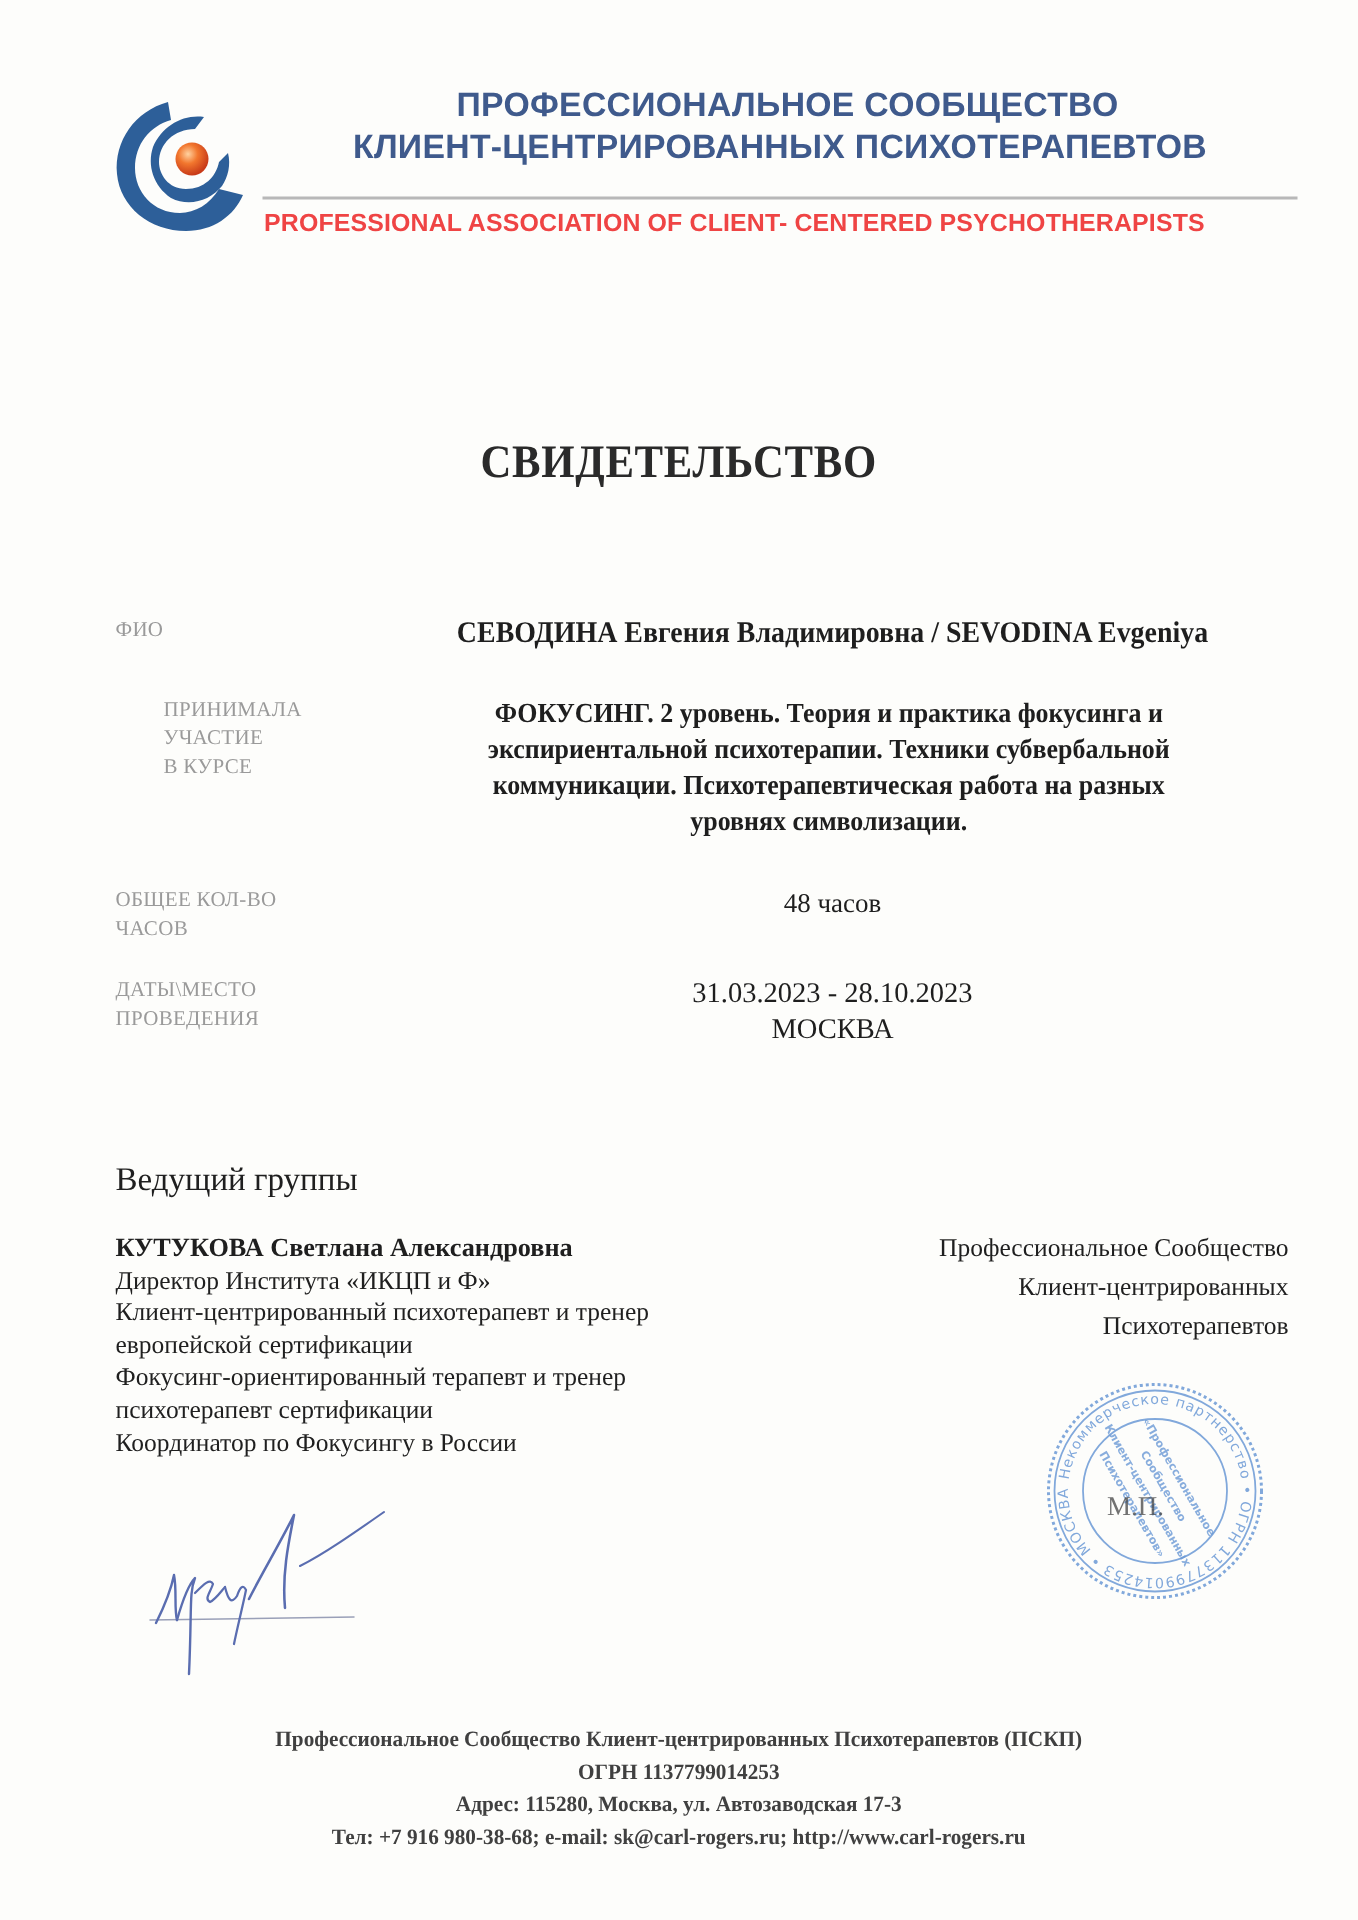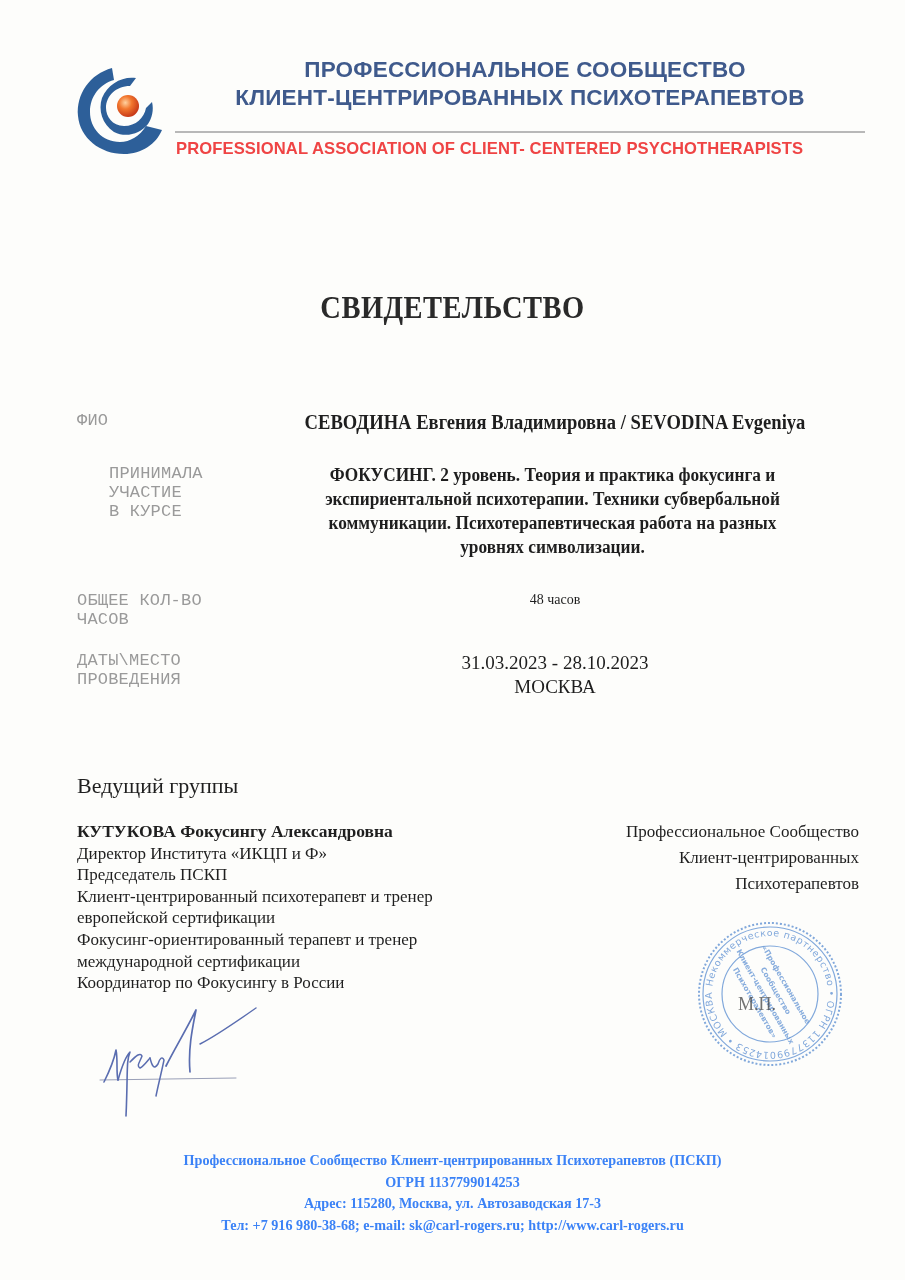--- a/index.html
+++ b/index.html
@@ -15,39 +15,39 @@
     font-weight: bold; color: #3f5a8c; font-size: 22.5px; letter-spacing: 0.2px; line-height: 28px; }
   .hdr-ru.l1 { top: 56px; left: 190px; width: 670px; }
   .hdr-ru.l2 { top: 84px; left: 170px; width: 700px; }
   .hdr-line { left: 175px; top: 131px; width: 690px; height: 2px; background: #b8b8b8; }
   .hdr-en { left: 176px; top: 139px; width: 700px; font-family: "Liberation Sans", sans-serif; font-weight: bold;
     color: #ef4444; font-size: 16.6px; letter-spacing: 0.1px; white-space: nowrap; }
 
   .title { left: 0; width: 905px; top: 290px; text-align: center; font-size: 31px; font-weight: bold;
     color: #2a2a2a; letter-spacing: 0.5px; font-family: "Liberation Serif", serif; transform: scaleX(0.92); }
 
-  .lbl { left: 77px; color: #9a9a9a; font-size: 17px; line-height: 19px; font-family: Liberation Mono, monospace;
+  .lbl { left: 77px; color: #9a9a9a; font-size: 14px; line-height: 19px; font-family: Liberation Serif, serif;
     text-transform: uppercase; letter-spacing: 0.2px; }
   .val { left: 210px; width: 690px; text-align: center; color: #1e1e1e; }
 
   .name { top: 411px; font-size: 20px; font-weight: bold; transform: scaleX(0.93); }
   .course { top: 463px; font-size: 18.4px; line-height: 24px; font-weight: bold; left: 250px; width: 605px; transform: scaleX(0.94); }
-  .hours { top: 592px; font-size: 14px; }
+  .hours { top: 592px; font-size: 18px; }
   .dates { top: 651px; font-size: 19px; line-height: 24px; }
 
   .leader-head { left: 77px; top: 773px; font-size: 22px; }
   .leader { left: 77px; top: 821px; font-size: 17px; line-height: 21.6px; }
   .leader .nm { font-weight: bold; font-size: 17.5px; }
 
   .org { right: 46px; top: 819px; text-align: right; font-size: 17px; line-height: 26px; }
 
   .stamp { left: 696px; top: 920px; width: 148px; height: 148px; }
   .signature { left: 96px; top: 1000px; width: 190px; height: 120px; }
 
-  .footer { left: 0; width: 905px; top: 1150px; text-align: center; color: #3b82f6; font-weight: bold;
+  .footer { left: 0; width: 905px; top: 1150px; text-align: center; color: #404040; font-weight: bold;
     font-size: 14.6px; line-height: 21.5px; }
   .footer div { transform: scaleX(0.97); }
 </style>
 </head>
 <body>
 
 <div class="abs logo">
   <svg width="96" height="96" viewBox="0 0 96 96">
     <defs>
       <radialGradient id="ball" cx="38%" cy="35%" r="65%">
@@ -96,27 +96,26 @@
   <div>ДАТЫ\МЕСТО</div>
   <div>ПРОВЕДЕНИЯ</div>
 </div>
 <div class="abs val dates">
   <div>31.03.2023 - 28.10.2023</div>
   <div>МОСКВА</div>
 </div>
 
 <div class="abs leader-head">Ведущий группы</div>
 <div class="abs leader">
-  <div class="nm">КУТУКОВА Фокусингу Александровна</div>
+  <div class="nm">КУТУКОВА Светлана Александровна</div>
   <div>Директор Института «ИКЦП и Ф»</div>
-  <div>Председатель ПСКП</div>
   <div>Клиент-центрированный психотерапевт и тренер</div>
   <div>европейской сертификации</div>
   <div>Фокусинг-ориентированный терапевт и тренер</div>
-  <div>международной сертификации</div>
+  <div>психотерапевт сертификации</div>
   <div>Координатор по Фокусингу в России</div>
 </div>
 
 <div class="abs signature">
   <svg width="190" height="120" viewBox="0 0 190 120" fill="none" stroke="#5a6db0" stroke-linecap="round" stroke-linejoin="round">
     <line x1="4" y1="80" x2="140" y2="78" stroke="#9aa0b8" stroke-width="1"></line>
     <path d="M8 82 C14 70 18 60 20 50 C22 60 20 72 22 80" stroke-width="1.6"></path>
     <path d="M22 80 C26 66 30 56 34 52 C30 62 32 72 30 116" stroke-width="1.6"></path>
     <path d="M34 62 C40 56 44 52 46 56 C44 62 40 66 44 68 C48 66 52 60 54 58" stroke-width="1.5"></path>
     <path d="M54 58 C56 66 58 70 62 64 C64 58 66 56 68 60 C66 70 62 86 60 96" stroke-width="1.5"></path>

